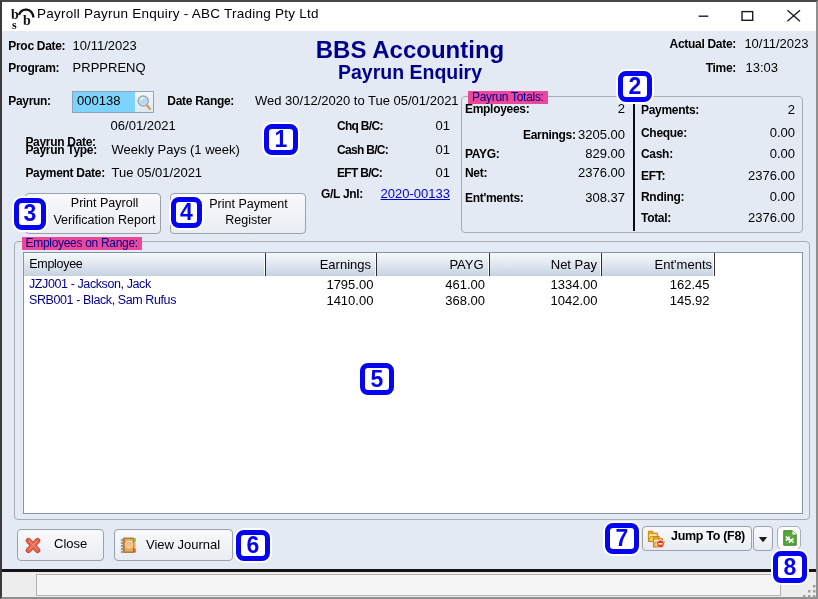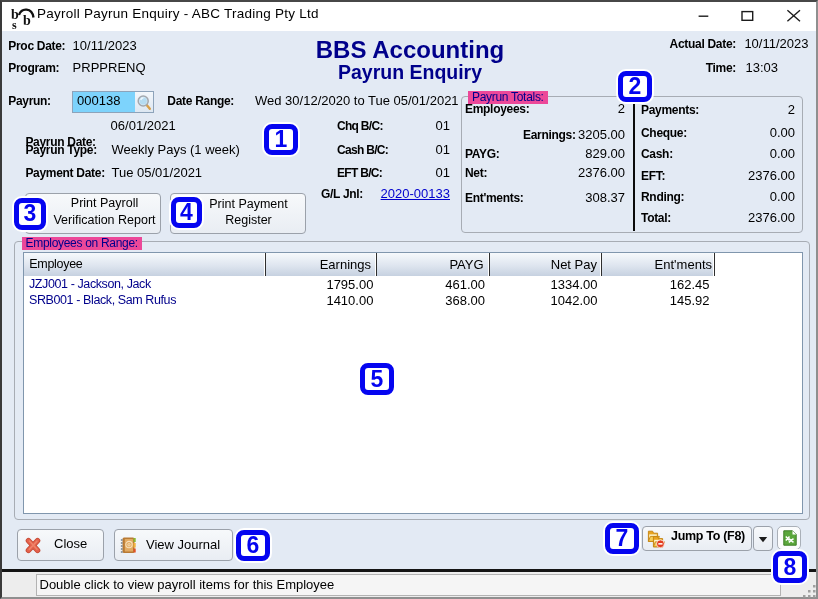--- a/index.html
+++ b/index.html
@@ -202,21 +202,20 @@
   <div class="abs" style="left:775px;top:524px;width:23.5px;height:24px;background:#fbfcfd;border:1px solid #aab0b8;border-radius:5px;box-sizing:border-box;"></div>
   <svg class="abs" style="left:780.5px;top:528px;" width="14" height="16" viewBox="0 0 14 16">
     <path d="M0.8,0.8 L9.5,0.8 L13.2,4.5 L13.2,15.2 L0.8,15.2 Z" fill="#5aa73c" stroke="#3d7d26" stroke-width="1"></path>
     <path d="M9.5,0.8 L9.5,4.5 L13.2,4.5 Z" fill="#ffffff"></path>
     <path d="M2.8,6.5 L6.5,10.5 M6.5,6.5 L2.8,10.5 M5.8,8.7 L10.5,12.3 M10.5,8.7 L5.8,12.3" stroke="#ffffff" stroke-width="1.5"></path>
   </svg>
 
   <div class="abs" style="left:0;top:567px;width:814px;height:2.5px;background:#141414;"></div>
   <div class="abs" style="left:0;top:570px;width:814px;height:25px;background:#ededed;"></div>
   <div class="abs" style="left:34px;top:572px;width:745px;height:21.5px;background:#f5f5f5;border:1px solid #b3b3b3;box-sizing:border-box;"></div>
-  <div class="abs" style="left:37.5px;top:576.4px;font-size:13px;line-height:13px;color:#000;white-space:nowrap;">Double click to view payroll items for this Employee</div>
   <svg class="abs" style="left:800px;top:582px;" width="16" height="14" viewBox="0 0 16 14">
     <rect x="11" y="1" width="2.5" height="2.5" fill="#a0a0a0"></rect>
     <rect x="6" y="6" width="2.5" height="2.5" fill="#a0a0a0"></rect>
     <rect x="11" y="6" width="2.5" height="2.5" fill="#a0a0a0"></rect>
     <rect x="1" y="11" width="2.5" height="2.5" fill="#a0a0a0"></rect>
     <rect x="6" y="11" width="2.5" height="2.5" fill="#a0a0a0"></rect>
     <rect x="11" y="11" width="2.5" height="2.5" fill="#a0a0a0"></rect>
   </svg>
 
   <div class="abs ann" style="left:262px;top:122px;width:34px;height:31px;">1</div>

